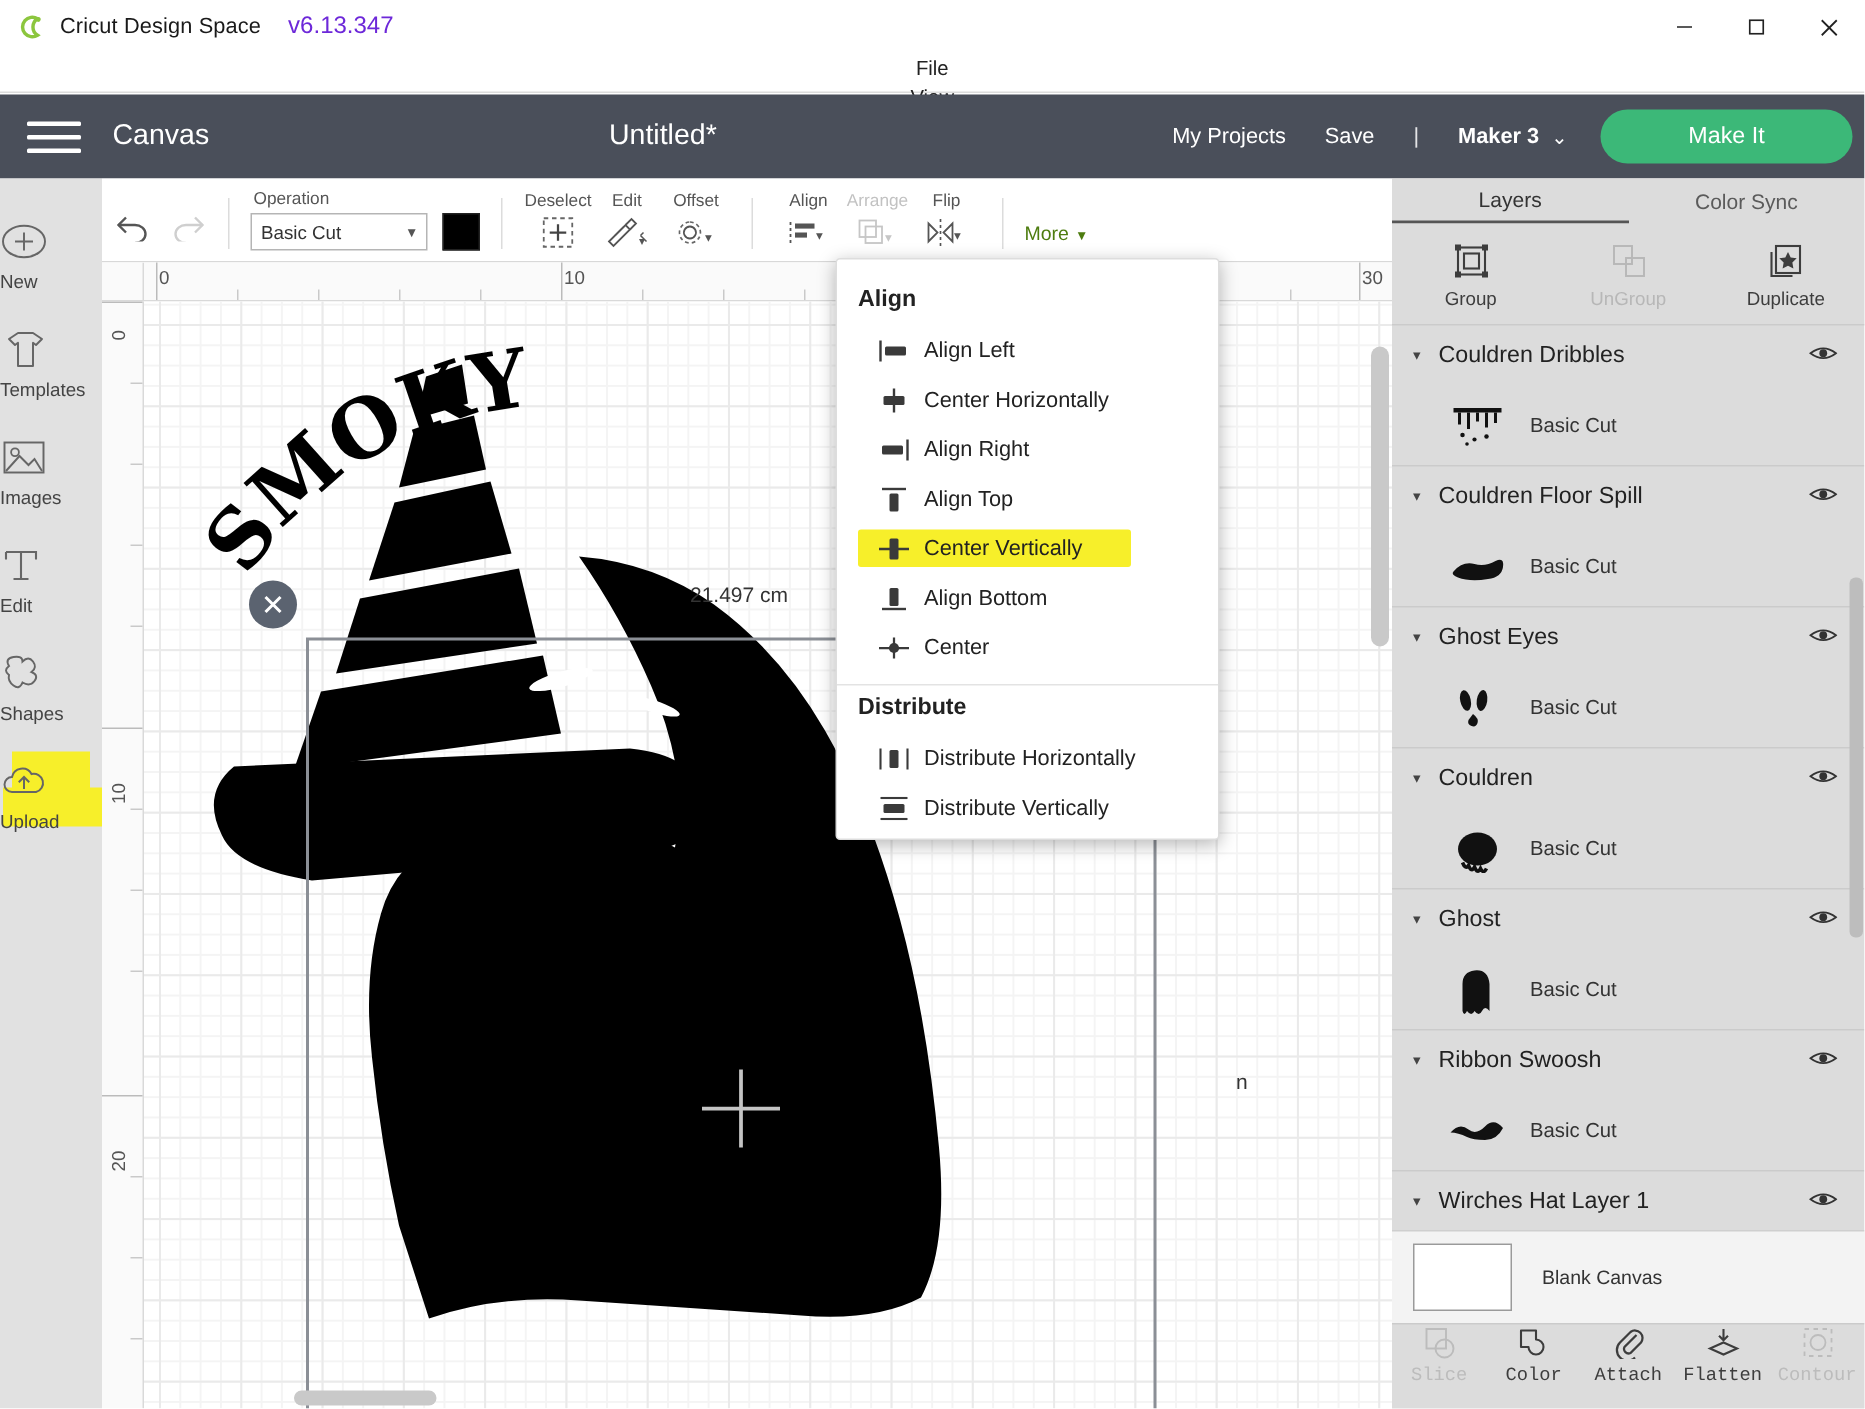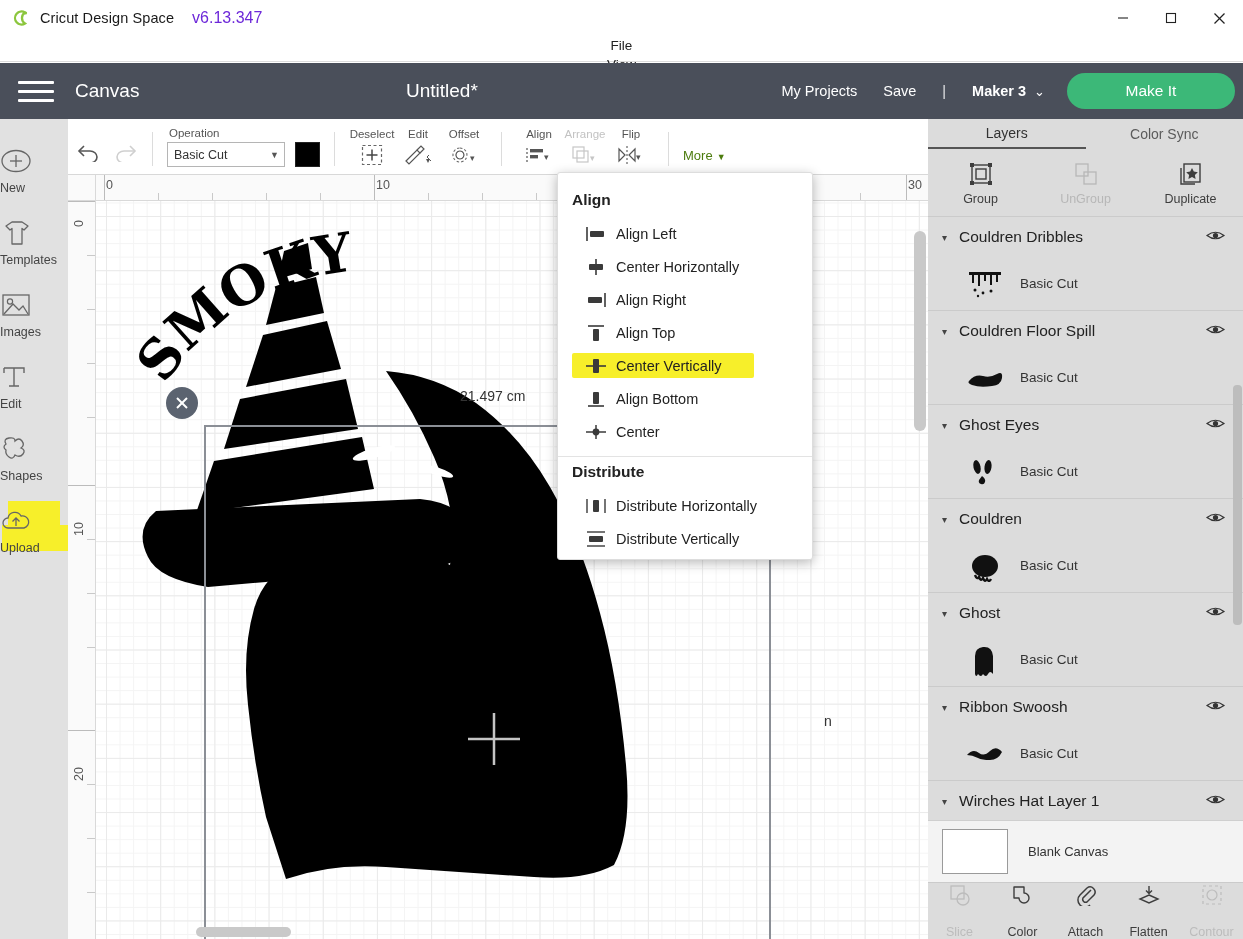--- a/index.html
+++ b/index.html
@@ -180,21 +180,21 @@
   .eye { color: #333; font-size: 14px; margin-right: 18px; cursor: pointer; }
   .layer-child { height: 53px; display: flex; align-items: center; padding-left: 36px; }
   .thumb { width: 42px; height: 38px; display: flex; align-items: center; justify-content: center; }
   .child-lbl { font-size: 13.5px; color: #333; margin-left: 14px; }
 
   .blank-row { height: 62px; background: #f3f3f3; display: flex; align-items: center; padding-left: 14px; border-top: 1px solid #cfcfcf; }
   .blank-sw { width: 66px; height: 45px; background: #fff; border: 1px solid #9a9a9a; }
   .blank-lbl { font-size: 13px; color: #333; margin-left: 20px; }
 
   .panel-bottom { height: 57px; display: flex; background: #dcdcdc; border-top: 1px solid #cbcbcb;}
-  .pb { flex:1; display:flex; flex-direction:column; align-items:center; justify-content:space-between; cursor:pointer;}
+  .pb { flex:1; display:flex; flex-direction:column; align-items:center; justify-content:flex-start; cursor:pointer;font-family:Liberation Mono, monospace;}
   .pb-ico { height: 24px; display:flex; align-items:center; justify-content:center; color:#3d3d3d;}
   .pb-ico.dim { color: #bcbcbc; }
   .pb-lbl { font-size: 12.5px; color: #3d3d3d; margin-top: 3px; }
   .pb-lbl.dim { color: #bcbcbc; }
   .p-scroll { position:absolute; right: 1px; top: 168px; width: 9px; height: 240px; background: #bdbdbd; border-radius: 4px;}
 </style>
 </head>
 <body>
 
 <div id="app">

